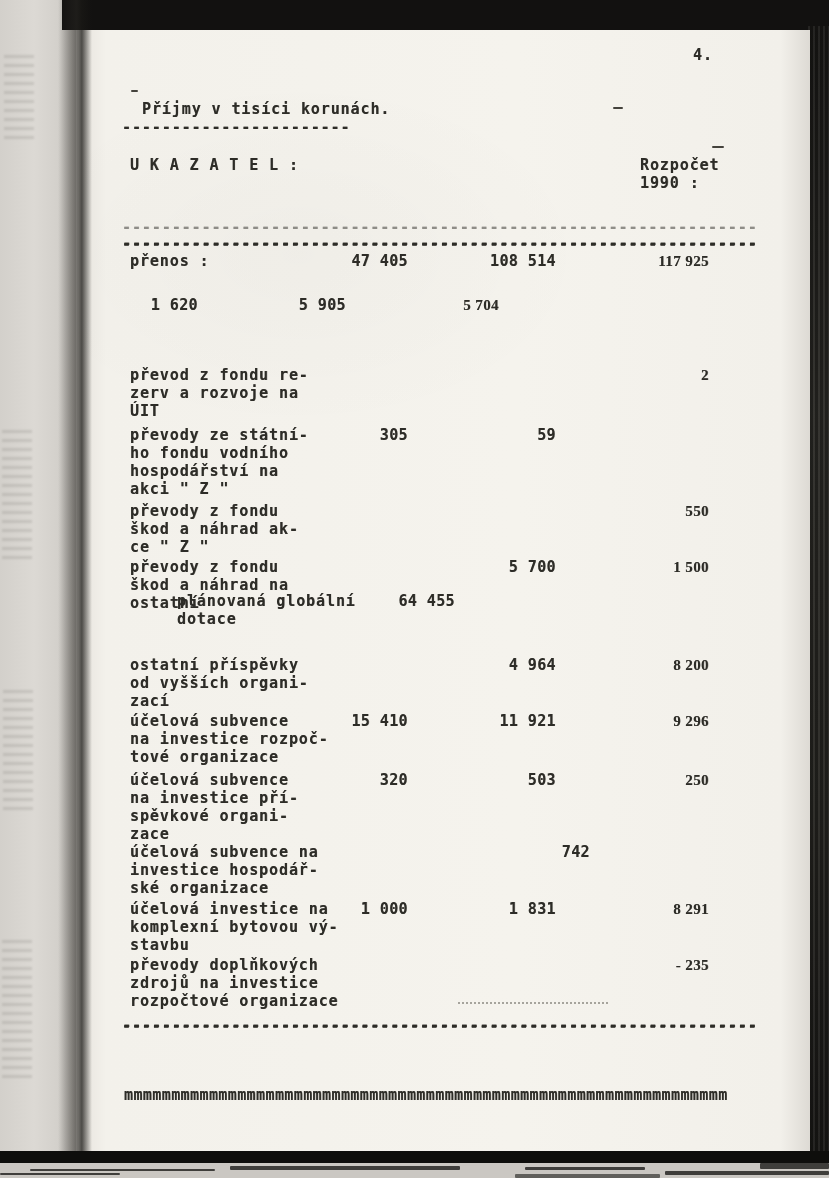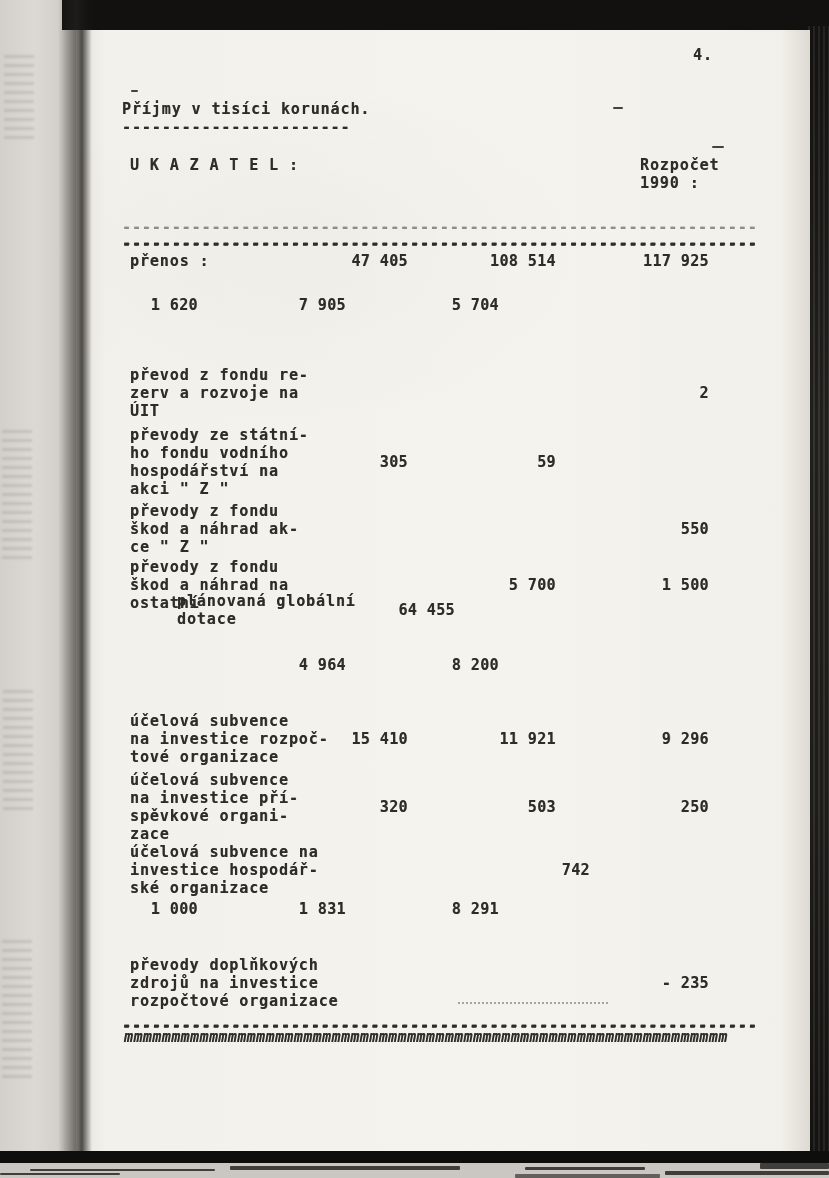--- a/index.html
+++ b/index.html
@@ -43,24 +43,24 @@
       radial-gradient(ellipse 500px 300px at 30% 20%, rgba(0,0,0,0.02), rgba(0,0,0,0) 60%),
       linear-gradient(90deg, #e6e3dd 0px, #f3f1eb 28px, #f5f3ed 60%, #f2f0ea 96%, #dddad4 100%),
       #f5f3ed;
     color:#2d2c27;font-weight:bold;font-size:15px;line-height:18px;letter-spacing:.9px;
   }
   .page *{text-shadow:.3px .3px .5px rgba(45,44,39,.5);}
   .abs{position:absolute;white-space:pre-line;}
   .rule{position:absolute;white-space:nowrap;overflow:hidden;width:648px;left:44px;}
   .rule.thin{opacity:.5;}
   .rule.thick{text-shadow:0 .8px 0 rgba(45,44,39,.8), .4px 0 0 rgba(45,44,39,.8);}
-  .trow{position:absolute;left:52px;display:flex;align-items:center;}
+  .trow{position:absolute;left:52px;display:flex;align-items:flex-start;}
   .lbl{width:210px;white-space:pre-line;}
   .num{text-align:right;letter-spacing:.4px;white-space:nowrap;}
-  .c1{width:68px;} .c2{width:148px;} .c3{width:153px;}
+  .c1{width:68px;} .c2{width:148px;} .c3{width:153px;font-family:Liberation Serif, serif;}
   .artifact{position:absolute;background:#44423c;border-radius:1px;}
   .dotted{position:absolute;width:150px;border-top:2px dotted rgba(70,68,60,.45);}
 </style>
 </head>
 <body>
 
 <div class="stage">
 
   <div class="left-strip">
     <div class="ghost" style="left:4px;top:55px;height:90px;"></div>
@@ -68,21 +68,21 @@
     <div class="ghost" style="left:3px;top:690px;height:120px;"></div>
     <div class="ghost" style="left:2px;top:940px;height:140px;"></div>
   </div>
 
   <div class="band-top"></div>
   <div class="band-right"></div>
 
   <div class="page">
     <div class="abs" style="left:615px;top:16px;">4.</div>
 
-    <div class="abs" style="left:44px;top:70px;">Příjmy v tisíci korunách.</div>
+    <div class="abs" style="left:64px;top:70px;">Příjmy v tisíci korunách.</div>
     <div class="abs" style="left:44px;top:88px;white-space:nowrap;">-----------------------</div>
 
     <div class="artifact" style="left:53px;top:60px;width:7px;height:2px;"></div>
     <div class="artifact" style="left:535px;top:77px;width:10px;height:2px;"></div>
     <div class="artifact" style="left:634px;top:116px;width:12px;height:2px;"></div>
     <div class="dotted" style="left:380px;top:972px;"></div>
 
     <div class="abs" style="left:52px;top:126px;">U K A Z A T E L :</div>
     <div class="abs" style="left:562px;top:126px;">Rozpočet
 1990 :</div>
@@ -92,21 +92,21 @@
 
     <div id="rows">
         <div class="trow" style="top: 222px;">
           <div class="lbl">přenos :</div>
           <div class="num c1">47 405</div>
           <div class="num c2">108 514</div>
           <div class="num c3">117 925</div>
         </div>
         <div class="trow" style="top: 266px;">
           <div class="num c1">1 620</div>
-          <div class="num c2">7 905</div>
+          <div class="num c2">5 905</div>
           <div class="num c3">5 704</div>
         </div>
         <div class="trow" style="top: 336px;">
           <div class="lbl">převod z fondu re-
 zerv a rozvoje na
 ÚIT</div>
           <div class="num c1"></div>
           <div class="num c2"></div>
           <div class="num c3">2</div>
         </div>
@@ -136,20 +136,23 @@
           <div class="num c3">1 500</div>
         </div>
         <div class="trow" style="top: 562px; margin-left: 47px;">
           <div class="lbl">plánovaná globální
 dotace</div>
           <div class="num c1">64 455</div>
           <div class="num c2"></div>
           <div class="num c3"></div>
         </div>
         <div class="trow" style="top: 626px;">
+          <div class="lbl">ostatní příspěvky
+od vyšších organi-
+zací</div>
           <div class="num c1"></div>
           <div class="num c2">4 964</div>
           <div class="num c3">8 200</div>
         </div>
         <div class="trow" style="top: 682px;">
           <div class="lbl">účelová subvence
 na investice rozpoč-
 tové organizace</div>
           <div class="num c1">15 410</div>
           <div class="num c2">11 921</div>
@@ -166,38 +169,41 @@
         </div>
         <div class="trow" style="top: 813px; gap: 17px;">
           <div class="lbl">účelová subvence na
 investice hospodář-
 ské organizace</div>
           <div class="num c1"></div>
           <div class="num c2">742</div>
           <div class="num c3"></div>
         </div>
         <div class="trow" style="top: 870px;">
+          <div class="lbl">účelová investice na
+komplexní bytovou vý-
+stavbu</div>
           <div class="num c1">1 000</div>
           <div class="num c2">1 831</div>
           <div class="num c3">8 291</div>
         </div>
         <div class="trow" style="top: 926px;">
           <div class="lbl">převody doplňkových
 zdrojů na investice
 rozpočtové organizace</div>
           <div class="num c1"></div>
           <div class="num c2"></div>
           <div class="num c3">- 235</div>
         </div>
       </div>
 
     <div class="rule thick" style="top:986px;">----------------------------------------------------------------</div>
 
 
-    <div class="abs" style="left:46px;top:998px;white-space:nowrap;letter-spacing:.4px;font-style:italic;">mmmmmmmmmmmmmmmmmmmmmmmmmmmmmmmmmmmmmmmmmmmmmmmmmmmmmmmmmmmmmmmm</div>
+    <div class="abs" style="left:46px;top:1056px;white-space:nowrap;letter-spacing:.4px;">mmmmmmmmmmmmmmmmmmmmmmmmmmmmmmmmmmmmmmmmmmmmmmmmmmmmmmmmmmmmmmmm</div>
   </div>
 
   <div class="spine"></div>
 
   <div class="band-bottom"></div>
   <div class="bottom-grey">
     <div class="smudge" style="left:230px;top:3px;width:230px;height:4px;"></div>
     <div class="smudge" style="left:30px;top:6px;width:185px;height:2px;"></div>
     <div class="smudge" style="left:525px;top:4px;width:120px;height:3px;"></div>
     <div class="smudge" style="left:665px;top:8px;width:164px;height:4px;"></div>

